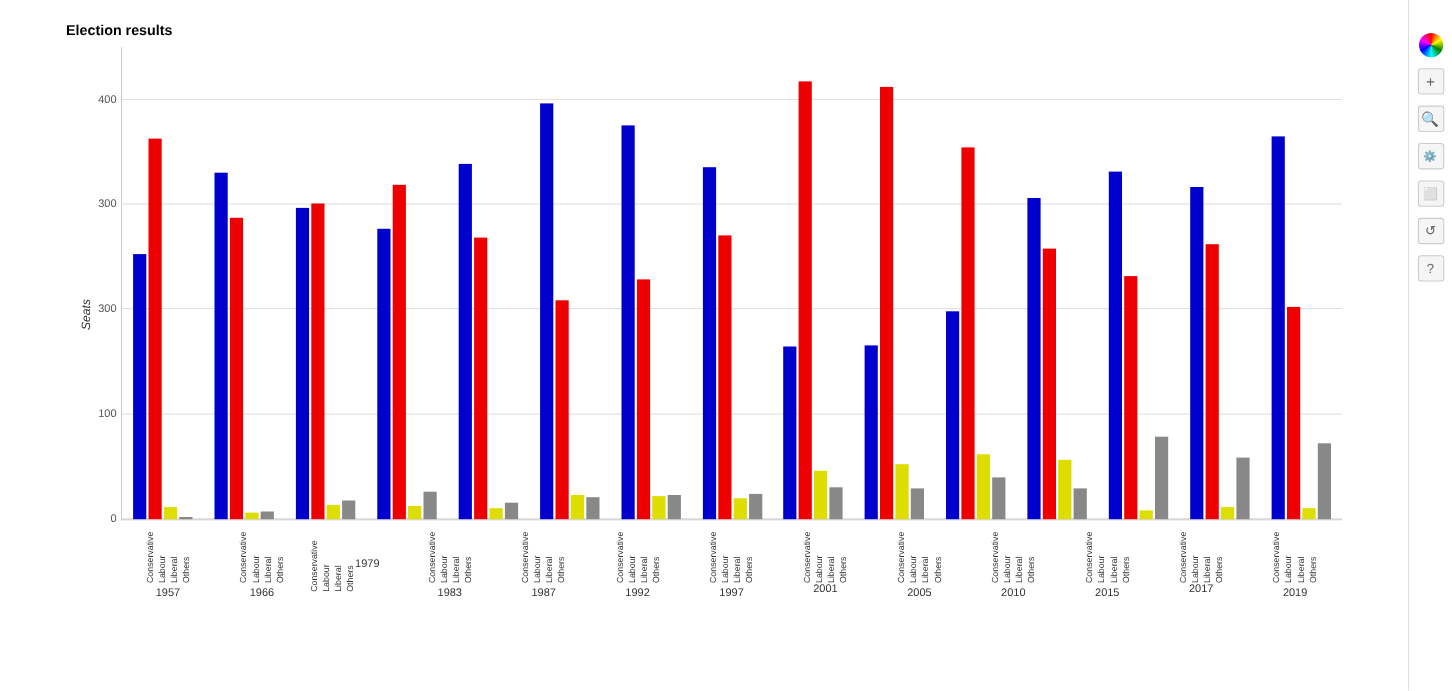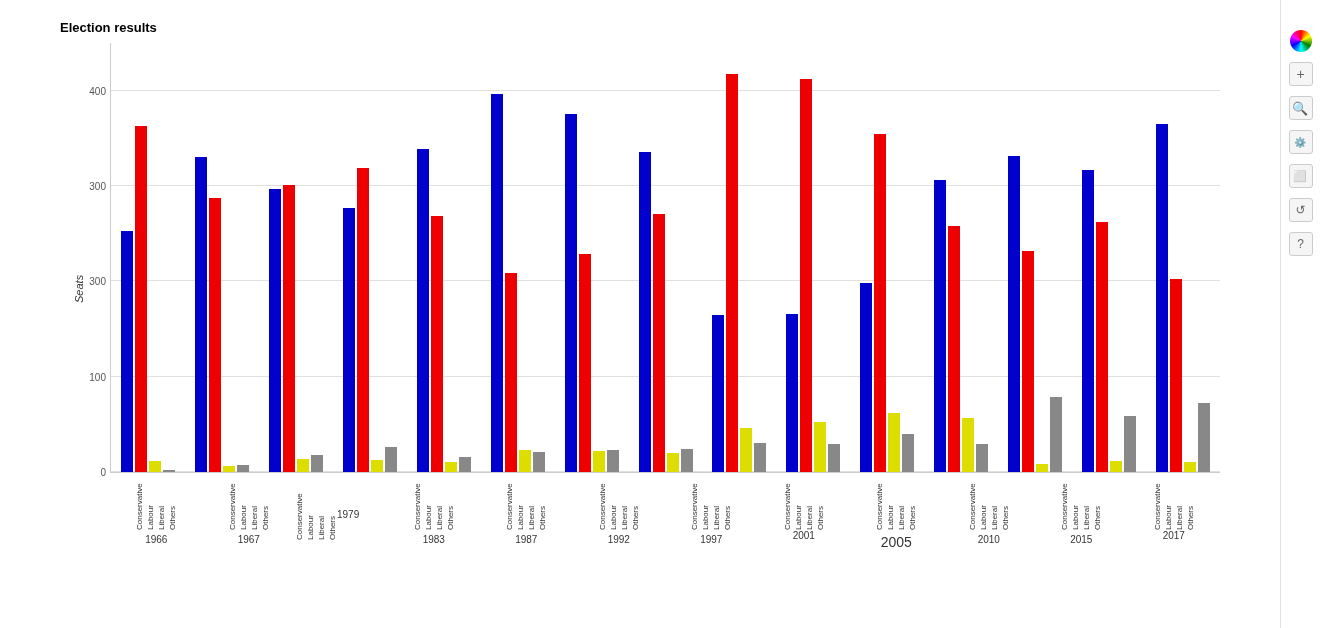--- a/index.html
+++ b/index.html
@@ -236,31 +236,31 @@
     </div>
 
     <div id="x-axis-labels" style="display:flex; margin-top:2px;">
         <div style="flex: 1 1 0%; display: flex; flex-direction: column; align-items: center;">
           <div style="display: flex; gap: 2px;">
             <span style="writing-mode: vertical-rl; transform: rotate(180deg); font-size: 8px; color: rgb(51, 51, 51); height: 55px;">Conservative</span>
             <span style="writing-mode: vertical-rl; transform: rotate(180deg); font-size: 8px; color: rgb(51, 51, 51); height: 55px;">Labour</span>
             <span style="writing-mode: vertical-rl; transform: rotate(180deg); font-size: 8px; color: rgb(51, 51, 51); height: 55px;">Liberal</span>
             <span style="writing-mode: vertical-rl; transform: rotate(180deg); font-size: 8px; color: rgb(51, 51, 51); height: 55px;">Others</span>
           </div>
+          <div style="font-size: 10px; color: rgb(51, 51, 51); text-align: center; margin-top: 4px;">1957</div>
+        </div>
+        <div style="flex: 1 1 0%; display: flex; flex-direction: column; align-items: center;">
+          <div style="display: flex; gap: 2px;">
+            <span style="writing-mode: vertical-rl; transform: rotate(180deg); font-size: 8px; color: rgb(51, 51, 51); height: 55px;">Conservative</span>
+            <span style="writing-mode: vertical-rl; transform: rotate(180deg); font-size: 8px; color: rgb(51, 51, 51); height: 55px;">Labour</span>
+            <span style="writing-mode: vertical-rl; transform: rotate(180deg); font-size: 8px; color: rgb(51, 51, 51); height: 55px;">Liberal</span>
+            <span style="writing-mode: vertical-rl; transform: rotate(180deg); font-size: 8px; color: rgb(51, 51, 51); height: 55px;">Others</span>
+          </div>
           <div style="font-size: 10px; color: rgb(51, 51, 51); text-align: center; margin-top: 4px;">1966</div>
         </div>
-        <div style="flex: 1 1 0%; display: flex; flex-direction: column; align-items: center;">
-          <div style="display: flex; gap: 2px;">
-            <span style="writing-mode: vertical-rl; transform: rotate(180deg); font-size: 8px; color: rgb(51, 51, 51); height: 55px;">Conservative</span>
-            <span style="writing-mode: vertical-rl; transform: rotate(180deg); font-size: 8px; color: rgb(51, 51, 51); height: 55px;">Labour</span>
-            <span style="writing-mode: vertical-rl; transform: rotate(180deg); font-size: 8px; color: rgb(51, 51, 51); height: 55px;">Liberal</span>
-            <span style="writing-mode: vertical-rl; transform: rotate(180deg); font-size: 8px; color: rgb(51, 51, 51); height: 55px;">Others</span>
-          </div>
-          <div style="font-size: 10px; color: rgb(51, 51, 51); text-align: center; margin-top: 4px;">1967</div>
-        </div>
         <div style="flex: 1 1 0%; display: flex; flex-direction: row; align-items: center;">
           <div style="display: flex; gap: 2px;">
             <span style="writing-mode: vertical-rl; transform: rotate(180deg); font-size: 8px; color: rgb(51, 51, 51); height: 55px;">Conservative</span>
             <span style="writing-mode: vertical-rl; transform: rotate(180deg); font-size: 8px; color: rgb(51, 51, 51); height: 55px;">Labour</span>
             <span style="writing-mode: vertical-rl; transform: rotate(180deg); font-size: 8px; color: rgb(51, 51, 51); height: 55px;">Liberal</span>
             <span style="writing-mode: vertical-rl; transform: rotate(180deg); font-size: 8px; color: rgb(51, 51, 51); height: 55px;">Others</span>
           </div>
           <div style="font-size: 10px; color: rgb(51, 51, 51); text-align: center; margin-top: 4px;">1979</div>
         </div>
         <div style="flex: 1 1 0%; display: flex; flex-direction: column; align-items: center;">
@@ -308,21 +308,21 @@
           </div>
           <div style="font-size: 10px; color: rgb(51, 51, 51); margin-top: 0;">2001</div>
         </div>
         <div style="flex: 1 1 0%; display: flex; flex-direction: column; align-items: center;">
           <div style="display: flex; gap: 2px;">
             <span style="writing-mode: vertical-rl; transform: rotate(180deg); font-size: 8px; color: rgb(51, 51, 51); height: 55px;">Conservative</span>
             <span style="writing-mode: vertical-rl; transform: rotate(180deg); font-size: 8px; color: rgb(51, 51, 51); height: 55px;">Labour</span>
             <span style="writing-mode: vertical-rl; transform: rotate(180deg); font-size: 8px; color: rgb(51, 51, 51); height: 55px;">Liberal</span>
             <span style="writing-mode: vertical-rl; transform: rotate(180deg); font-size: 8px; color: rgb(51, 51, 51); height: 55px;">Others</span>
           </div>
-          <div style="font-size: 14px; color: rgb(51, 51, 51); text-align: center; margin-top: 4px;">2005</div>
+          <div style="font-size: 10px; color: rgb(51, 51, 51); text-align: center; margin-top: 4px;">2005</div>
         </div>
         <div style="flex: 1 1 0%; display: flex; flex-direction: column; align-items: center;">
           <div style="display: flex; gap: 2px;">
             <span style="writing-mode: vertical-rl; transform: rotate(180deg); font-size: 8px; color: rgb(51, 51, 51); height: 55px;">Conservative</span>
             <span style="writing-mode: vertical-rl; transform: rotate(180deg); font-size: 8px; color: rgb(51, 51, 51); height: 55px;">Labour</span>
             <span style="writing-mode: vertical-rl; transform: rotate(180deg); font-size: 8px; color: rgb(51, 51, 51); height: 55px;">Liberal</span>
             <span style="writing-mode: vertical-rl; transform: rotate(180deg); font-size: 8px; color: rgb(51, 51, 51); height: 55px;">Others</span>
           </div>
           <div style="font-size: 10px; color: rgb(51, 51, 51); text-align: center; margin-top: 4px;">2010</div>
         </div>
@@ -336,20 +336,29 @@
           <div style="font-size: 10px; color: rgb(51, 51, 51); text-align: center; margin-top: 4px;">2015</div>
         </div>
         <div style="flex: 1 1 0%; display: flex; flex-direction: column; align-items: center;">
           <div style="display: flex; gap: 2px;">
             <span style="writing-mode: vertical-rl; transform: rotate(180deg); font-size: 8px; color: rgb(51, 51, 51); height: 55px;">Conservative</span>
             <span style="writing-mode: vertical-rl; transform: rotate(180deg); font-size: 8px; color: rgb(51, 51, 51); height: 55px;">Labour</span>
             <span style="writing-mode: vertical-rl; transform: rotate(180deg); font-size: 8px; color: rgb(51, 51, 51); height: 55px;">Liberal</span>
             <span style="writing-mode: vertical-rl; transform: rotate(180deg); font-size: 8px; color: rgb(51, 51, 51); height: 55px;">Others</span>
           </div>
           <div style="font-size: 10px; color: rgb(51, 51, 51); text-align: center; margin-top: 0;">2017</div>
+        </div>
+        <div style="flex: 1 1 0%; display: flex; flex-direction: column; align-items: center;">
+          <div style="display: flex; gap: 2px;">
+            <span style="writing-mode: vertical-rl; transform: rotate(180deg); font-size: 8px; color: rgb(51, 51, 51); height: 55px;">Conservative</span>
+            <span style="writing-mode: vertical-rl; transform: rotate(180deg); font-size: 8px; color: rgb(51, 51, 51); height: 55px;">Labour</span>
+            <span style="writing-mode: vertical-rl; transform: rotate(180deg); font-size: 8px; color: rgb(51, 51, 51); height: 55px;">Liberal</span>
+            <span style="writing-mode: vertical-rl; transform: rotate(180deg); font-size: 8px; color: rgb(51, 51, 51); height: 55px;">Others</span>
+          </div>
+          <div style="font-size: 10px; color: rgb(51, 51, 51); text-align: center; margin-top: 4px;">2019</div>
         </div>
       </div>
   </div>
 </div>
 
 <div class="toolbar">
   <div class="toolbar-icon colorwheel" style="width:22px;height:22px;border-radius:50%;border:none;"></div>
   <div class="toolbar-icon">+</div>
   <div class="toolbar-icon" style="font-size:13px;">🔍</div>
   <div class="toolbar-icon" style="font-size:10px;">⚙️</div>

